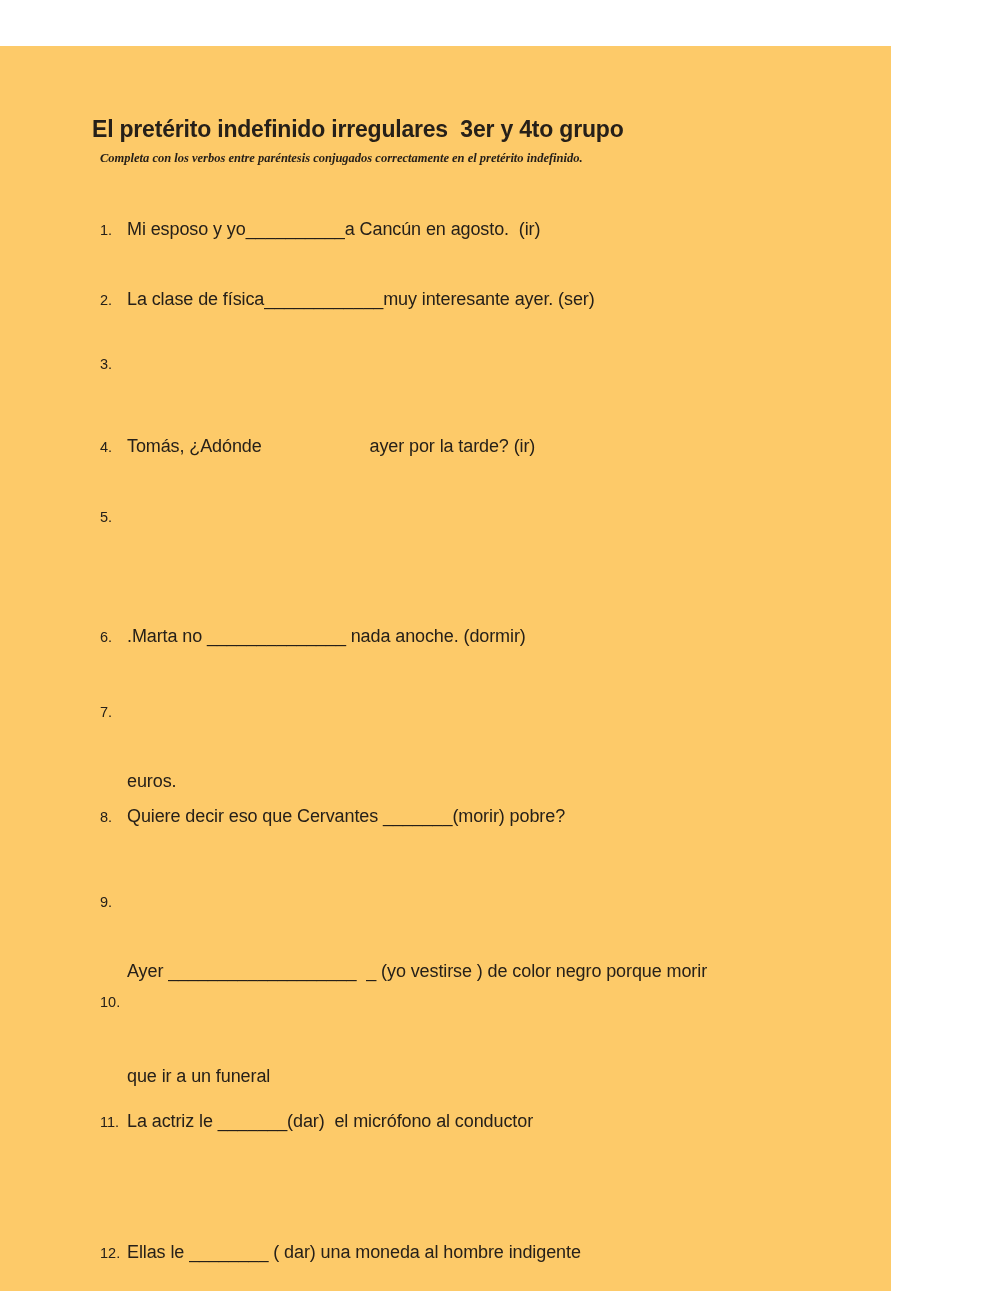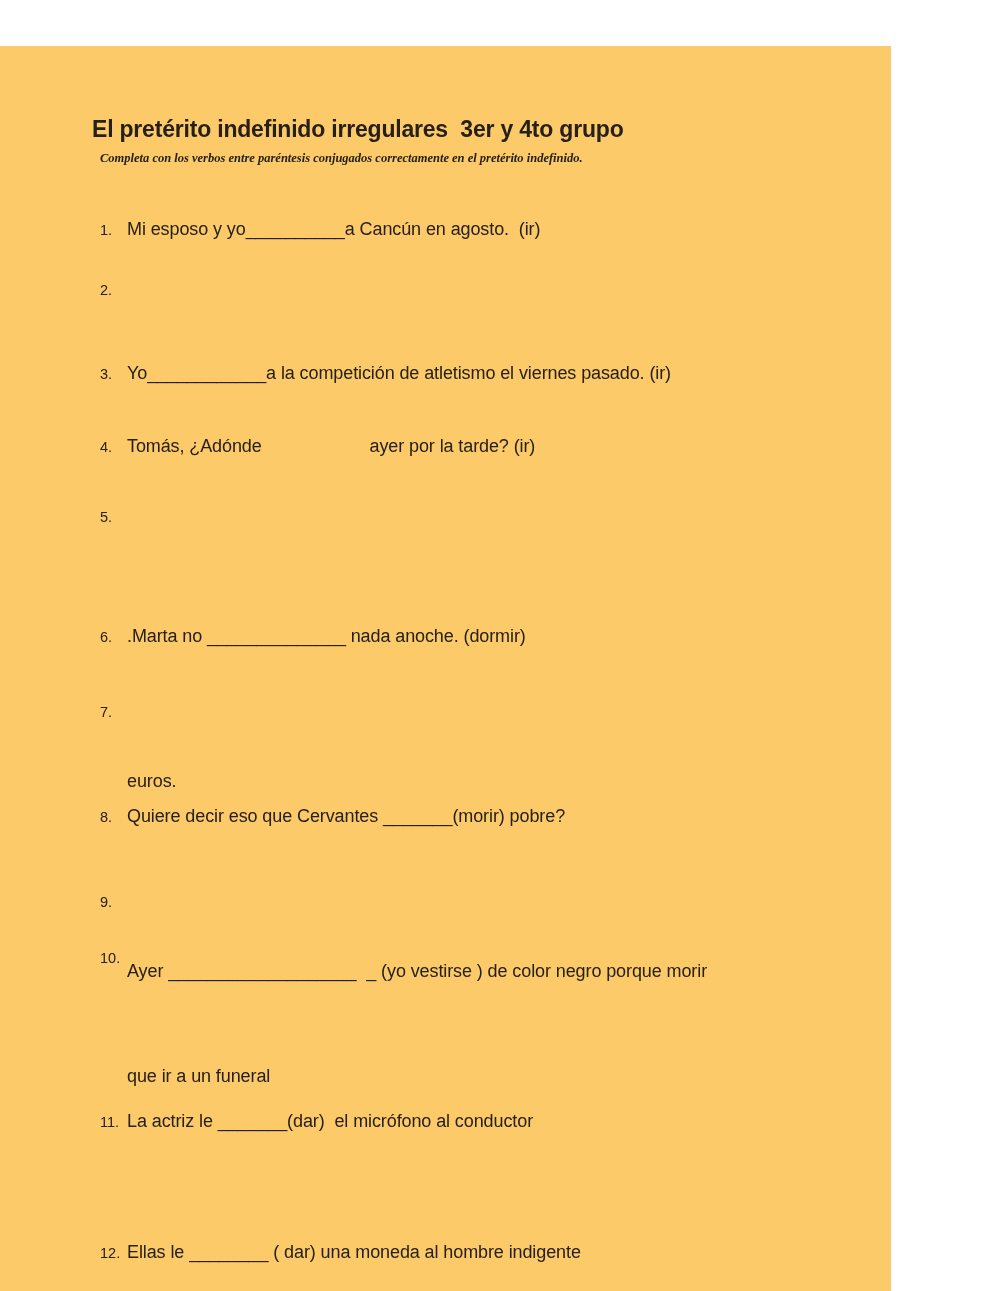--- a/index.html
+++ b/index.html
@@ -74,25 +74,25 @@
   <div class="title">El pretérito indefinido irregulares  3er y 4to grupo</div>
   <div class="subtitle">Completa con los verbos entre paréntesis conjugados correctamente en el pretérito indefinido.</div>
 
   <div class="item" style="top:166px">
     <span class="num">1.</span>
     <div class="txt"><div class="line">Mi esposo y yo__________a Cancún en agosto.  (ir)</div></div>
   </div>
 
   <div class="item" style="top:236px">
     <span class="num">2.</span>
+    <div class="txt"><div class="line">La clase de física____________muy interesante ayer. (ser)</div></div>
   </div>
 
   <div class="item" style="top:310px">
     <span class="num">3.</span>
-    <div class="txt"><div class="line">Yo____________a la competición de atletismo el viernes pasado. (ir)</div></div>
   </div>
 
   <div class="item" style="top:383px">
     <span class="num">4.</span>
     <div class="txt"><div class="line">Tomás, ¿Adónde                      ayer por la tarde? (ir)</div></div>
   </div>
 
   <div class="item" style="top:463px">
     <span class="num">5.</span>
   </div>
@@ -115,21 +115,21 @@
   </div>
 
   <div class="item" style="top:838px">
     <span class="num">9.</span>
     <div class="txt">
       <div class="line">Ayer ___________________  _ (yo vestirse ) de color negro porque morir</div>
       <div class="line">que ir a un funeral</div>
     </div>
   </div>
 
-  <div class="item" style="top:904px">
+  <div class="item" style="top:948px">
     <span class="num">10.</span>
   </div>
 
   <div class="item" style="top:1058px">
     <span class="num">11.</span>
     <div class="txt"><div class="line">La actriz le _______(dar)  el micrófono al conductor</div></div>
   </div>
 
   <div class="item" style="top:1189px">
     <span class="num">12.</span>

